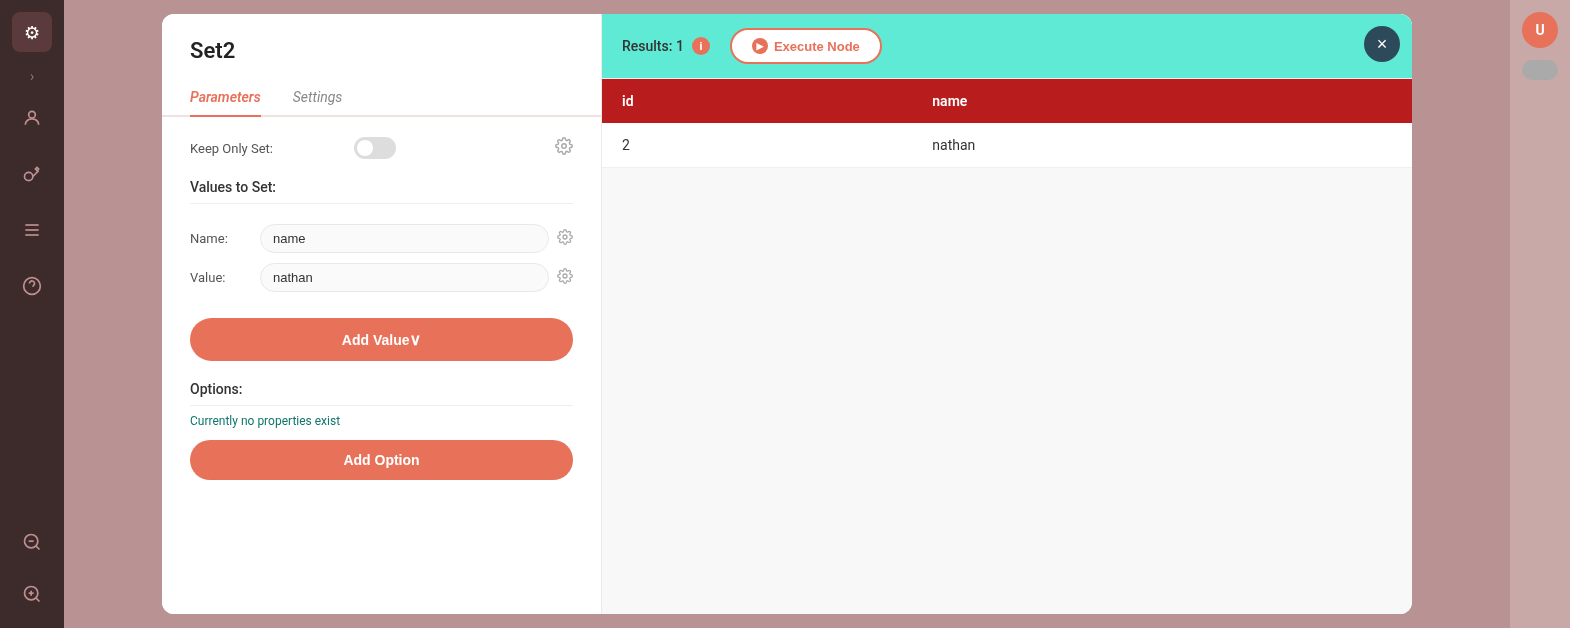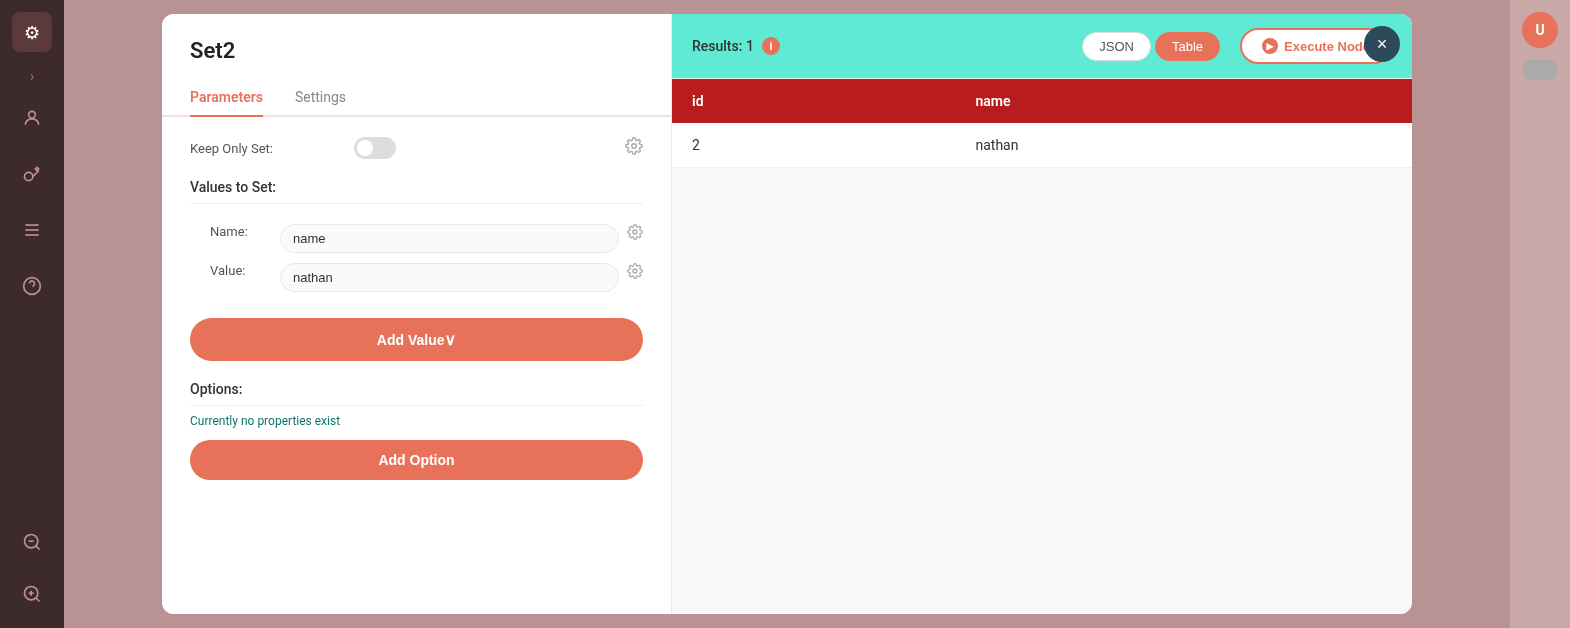--- a/index.html
+++ b/index.html
@@ -115,21 +115,21 @@
       border-radius: 12px;
       width: 1250px;
       height: 600px;
       display: flex;
       position: relative;
       overflow: hidden;
     }
 
     
     .left-panel {
-      width: 510px;
+      width: 440px;
       flex-shrink: 0;
       background: #fff;
       border-right: 1px solid #f0e8e8;
       display: flex;
       flex-direction: column;
       padding: 0;
     }
 
     .panel-header {
       padding: 24px 28px 0;
@@ -140,20 +140,21 @@
       font-weight: 600;
       color: #222;
       margin-bottom: 16px;
     }
 
     .tabs {
       display: flex;
       border-bottom: 2px solid #f0e0e0;
       margin: 0 -28px;
       padding: 0 28px;
+      font-style: italic;
     }
     .tab {
       padding: 10px 0;
       margin-right: 32px;
       font-size: 14px;
       cursor: pointer;
       position: relative;
       color: #888;
     }
     .tab.active {
@@ -225,22 +226,22 @@
       padding: 12px 0 8px;
     }
     .sub-section-label {
       font-size: 13px;
       color: #888;
       margin-bottom: 12px;
     }
 
     .name-value-row {
       display: flex;
+      align-items: center;
       margin-bottom: 10px;
-      margin-left: 20px;
     }
     .nv-label {
       font-size: 13px;
       color: #555;
       width: 70px;
     }
     .nv-input {
       flex: 1;
       padding: 6px 12px;
       border: 1px solid #e8e8e8;
@@ -548,24 +549,20 @@
           <div class="no-props-text">Currently no properties exist</div>
           <button class="add-option-btn">Add Option</button>
         </div>
       </div>
     </div>
 
     <div class="results-panel">
       <div class="results-header">
         <span class="results-count">Results: 1</span>
         <div class="info-icon">i</div>
-        <div class="view-toggle">
-          <button class="view-btn">JSON</button>
-          <button class="view-btn active">Table</button>
-        </div>
         <button class="execute-btn">
           <div class="play-icon">▶</div>
           <span>Execute Node</span>
         </button>
       </div>
 
       <div class="results-table">
         <table>
           <thead>
             <tr>

